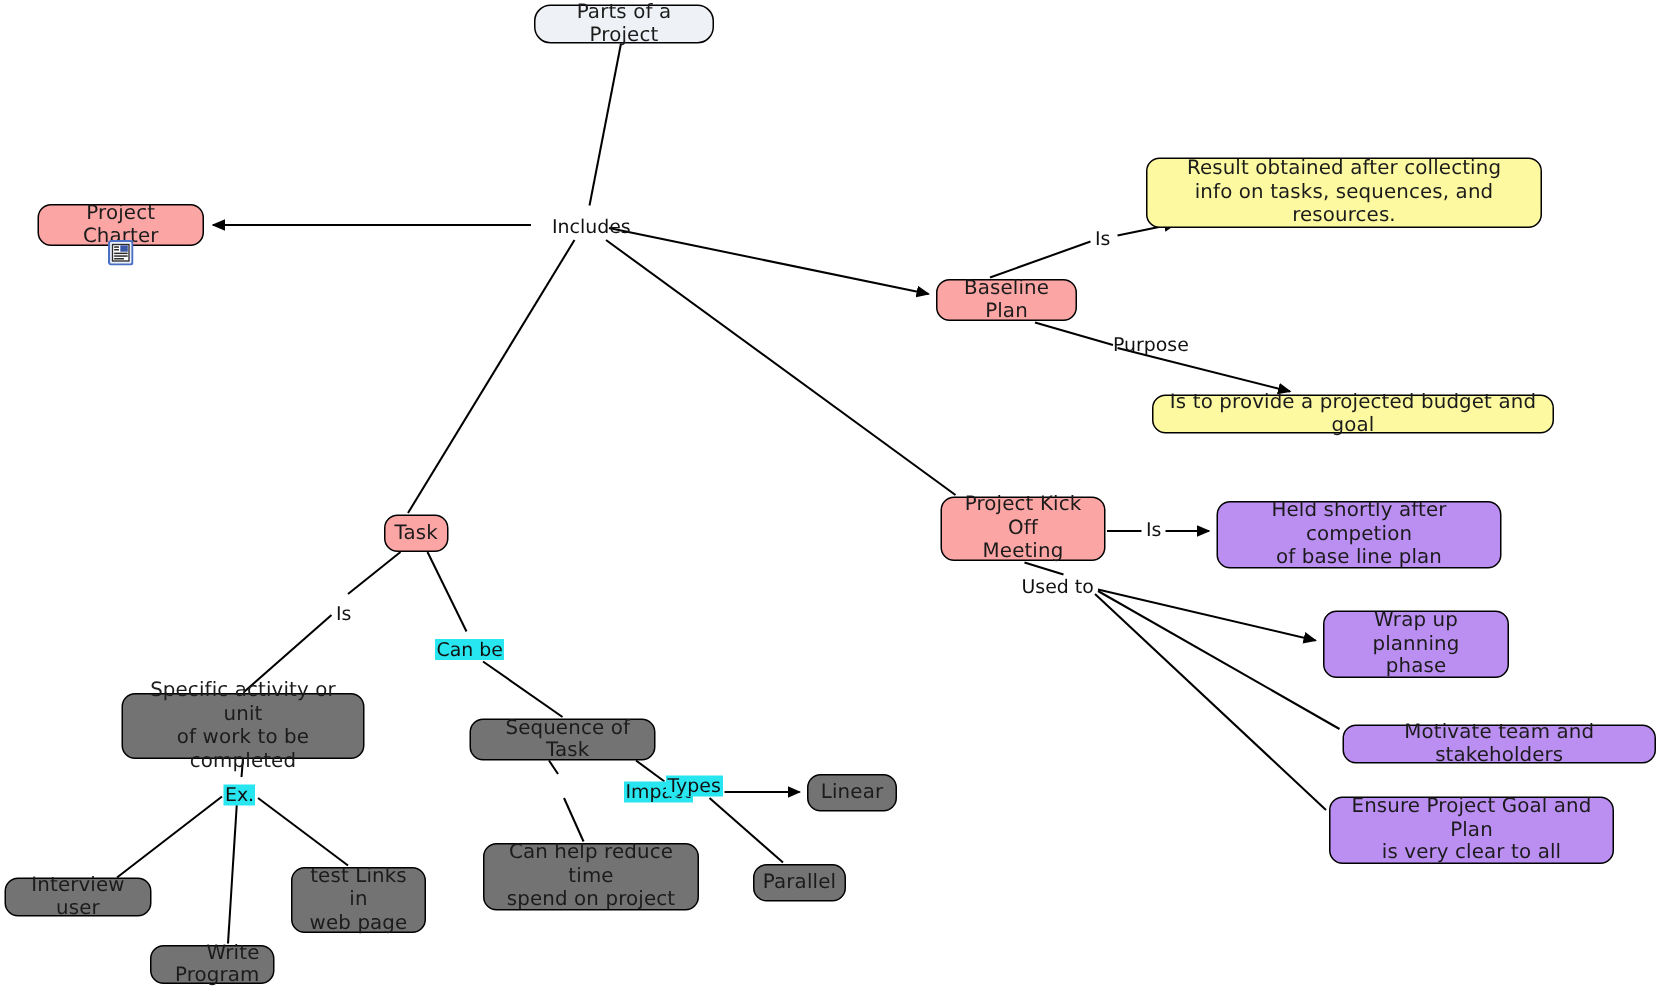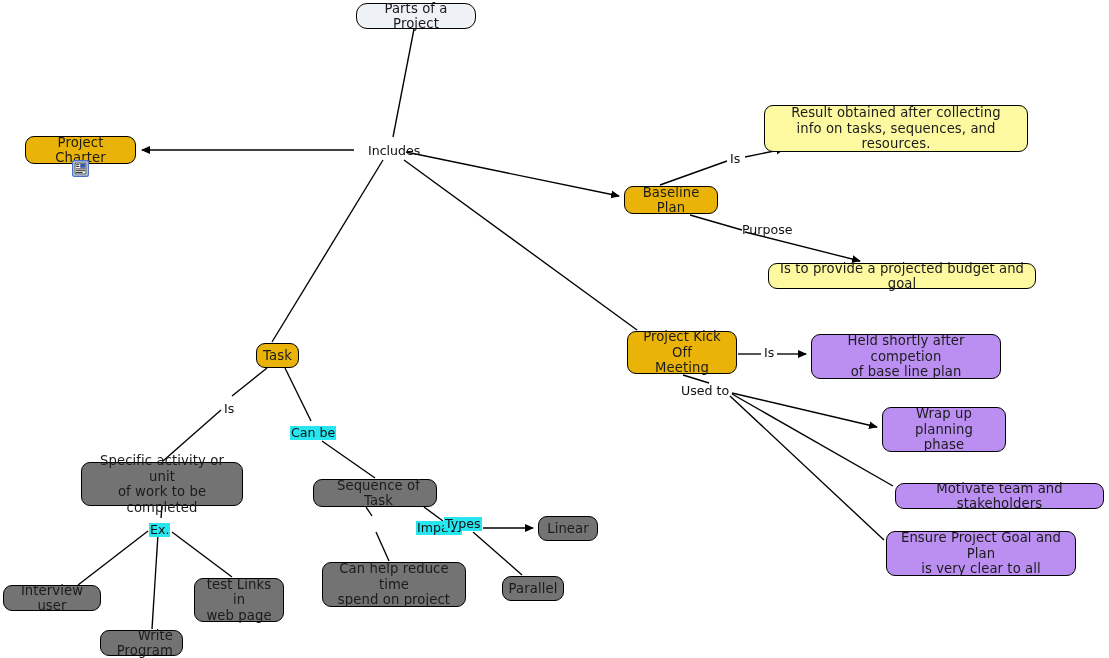--- a/index.html
+++ b/index.html
@@ -30,21 +30,21 @@
     border: 1.6px solid #000000;
     border-radius: 9px;
     color: #1b1b1b;
     font-size: 13.2px;
     line-height: 15.5px;
     padding: 3px 9px;
     white-space: pre-line;
     letter-spacing: 0.1px;
   }
   .node.root   { background: #eef1f6; border-radius: 11px; }
-  .node.pink   { background: #eab308; }
+  .node.pink   { background: #fca5a5; }
   .node.yellow { background: #fcf9a0; }
   .node.purple { background: #bb8ef2; }
   .node.cyan   { background: #737373; }
 
   .linklabel {
     position: absolute;
     font-size: 12.6px;
     line-height: 14px;
     color: #111111;
     white-space: nowrap;

